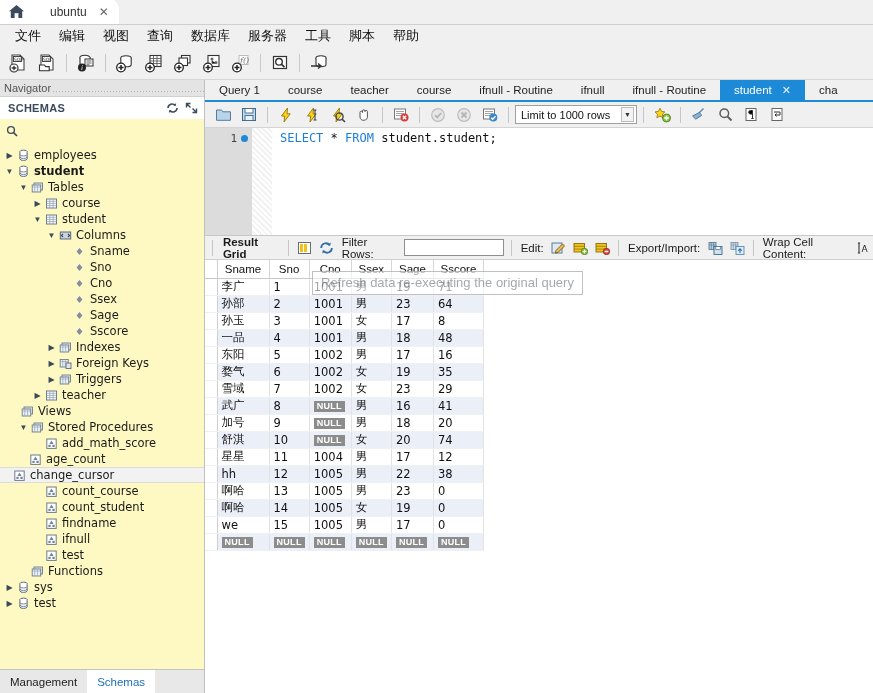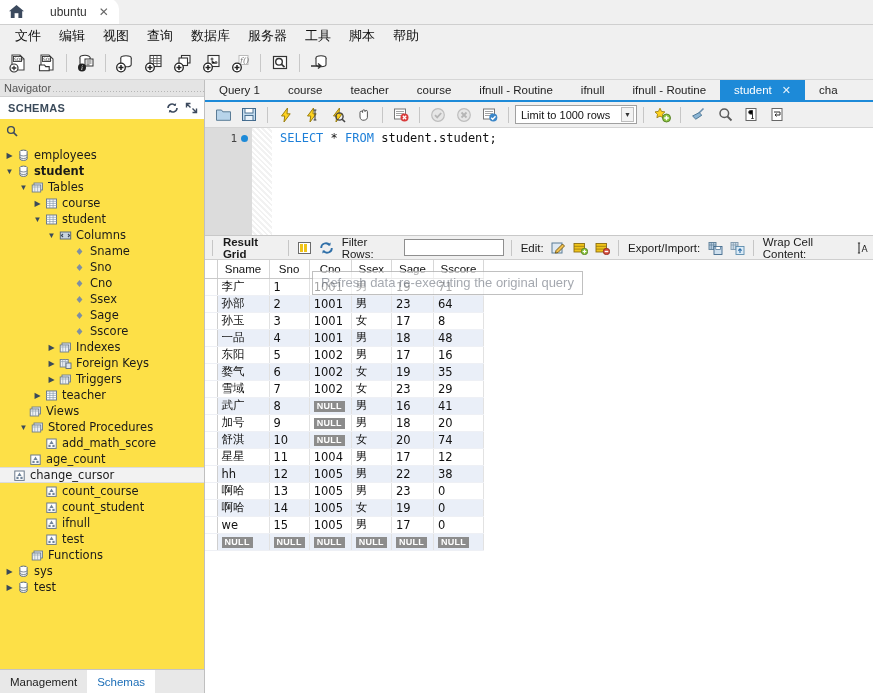--- a/index.html
+++ b/index.html
@@ -58,21 +58,21 @@
     width: 28px; height: 28px;
     display: flex; align-items: center; justify-content: center;
   }
   .tsep { width: 1px; height: 18px; background: #c8c8c8; margin: 0 4px; }
 
   
   .body-split { display: flex; height: 613px; }
 
   
   .sidebar {
-    width: 205px; background: #fde047;
+    width: 205px; background: #fef9c3;
     display: flex; flex-direction: column;
     border-right: 1px solid #bfbfbf;
   }
   .nav-header {
     height: 17px; background: #e4e4e4;
     display: flex; align-items: center;
     padding-left: 4px; font-size: 11px; color: #555;
     border-bottom: 1px solid #d0d0d0;
   }
   .nav-header .dots {
@@ -539,21 +539,21 @@
           <div class="tnode" style="padding-left: 32px;">
             <span class="arrow">▶</span>
             <span class="ti">
               <svg width="13" height="13" viewBox="0 0 13 13">
                 <rect x="1.5" y="2" width="10" height="9" fill="#fff" stroke="#6c7b8c" stroke-width="1"></rect>
                 <path d="M1.5 4.3 h10 M1.5 6.4 h10 M1.5 8.6 h10 M4.8 2 v9 M8.1 2 v9" stroke="#8da0b3" stroke-width=".75"></path>
               </svg>
             </span>
             <span class="tlabel cjk">teacher</span>
           </div>
-          <div class="tnode" style="padding-left: 16px;">
+          <div class="tnode" style="padding-left: 8px;">
             <span class="arrow"></span>
             <span class="ti">
               <svg width="13" height="13" viewBox="0 0 13 13">
                 <rect x="3" y="2" width="8.5" height="7" fill="#dfe5ec" stroke="#6c7b8c" stroke-width=".9"></rect>
                 <rect x="1.2" y="4" width="8.5" height="7" fill="#eef1f5" stroke="#6c7b8c" stroke-width=".9"></rect>
                 <path d="M1.2 6 h8.5 M3.8 4 v7 M6.6 4 v7" stroke="#93a3b3" stroke-width=".7"></path>
               </svg>
             </span>
             <span class="tlabel cjk">Views</span>
           </div>
@@ -620,20 +620,32 @@
             <span class="arrow"></span>
             <span class="ti">
               <svg width="13" height="13" viewBox="0 0 13 13">
                 <rect x="1.8" y="2" width="9.4" height="9.4" fill="#fff" stroke="#6c7b8c" stroke-width="1"></rect>
                 <path d="M6.5 3.6 L8.6 7 H4.4 Z" fill="#6f8399"></path>
                 <rect x="3.4" y="7.8" width="2.2" height="2.2" fill="#6f8399"></rect>
                 <rect x="7.4" y="7.8" width="2.2" height="2.2" fill="#6f8399"></rect>
               </svg>
             </span>
             <span class="tlabel cjk">count_student</span>
+          </div>
+          <div class="tnode" style="padding-left: 32px;">
+            <span class="arrow"></span>
+            <span class="ti">
+              <svg width="13" height="13" viewBox="0 0 13 13">
+                <rect x="1.8" y="2" width="9.4" height="9.4" fill="#fff" stroke="#6c7b8c" stroke-width="1"></rect>
+                <path d="M6.5 3.6 L8.6 7 H4.4 Z" fill="#6f8399"></path>
+                <rect x="3.4" y="7.8" width="2.2" height="2.2" fill="#6f8399"></rect>
+                <rect x="7.4" y="7.8" width="2.2" height="2.2" fill="#6f8399"></rect>
+              </svg>
+            </span>
+            <span class="tlabel cjk">findname</span>
           </div>
           <div class="tnode" style="padding-left: 32px;">
             <span class="arrow"></span>
             <span class="ti">
               <svg width="13" height="13" viewBox="0 0 13 13">
                 <rect x="1.8" y="2" width="9.4" height="9.4" fill="#fff" stroke="#6c7b8c" stroke-width="1"></rect>
                 <path d="M6.5 3.6 L8.6 7 H4.4 Z" fill="#6f8399"></path>
                 <rect x="3.4" y="7.8" width="2.2" height="2.2" fill="#6f8399"></rect>
                 <rect x="7.4" y="7.8" width="2.2" height="2.2" fill="#6f8399"></rect>
               </svg>

